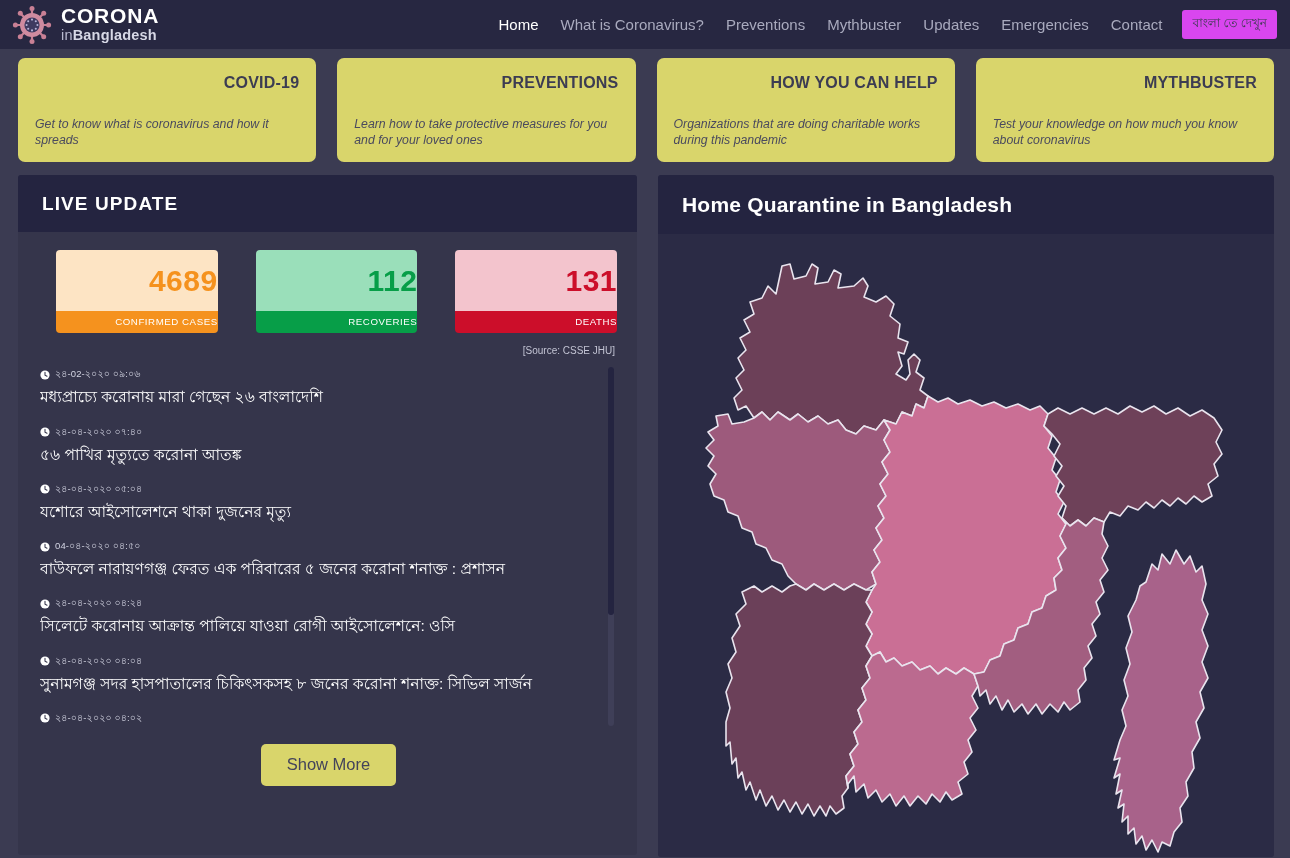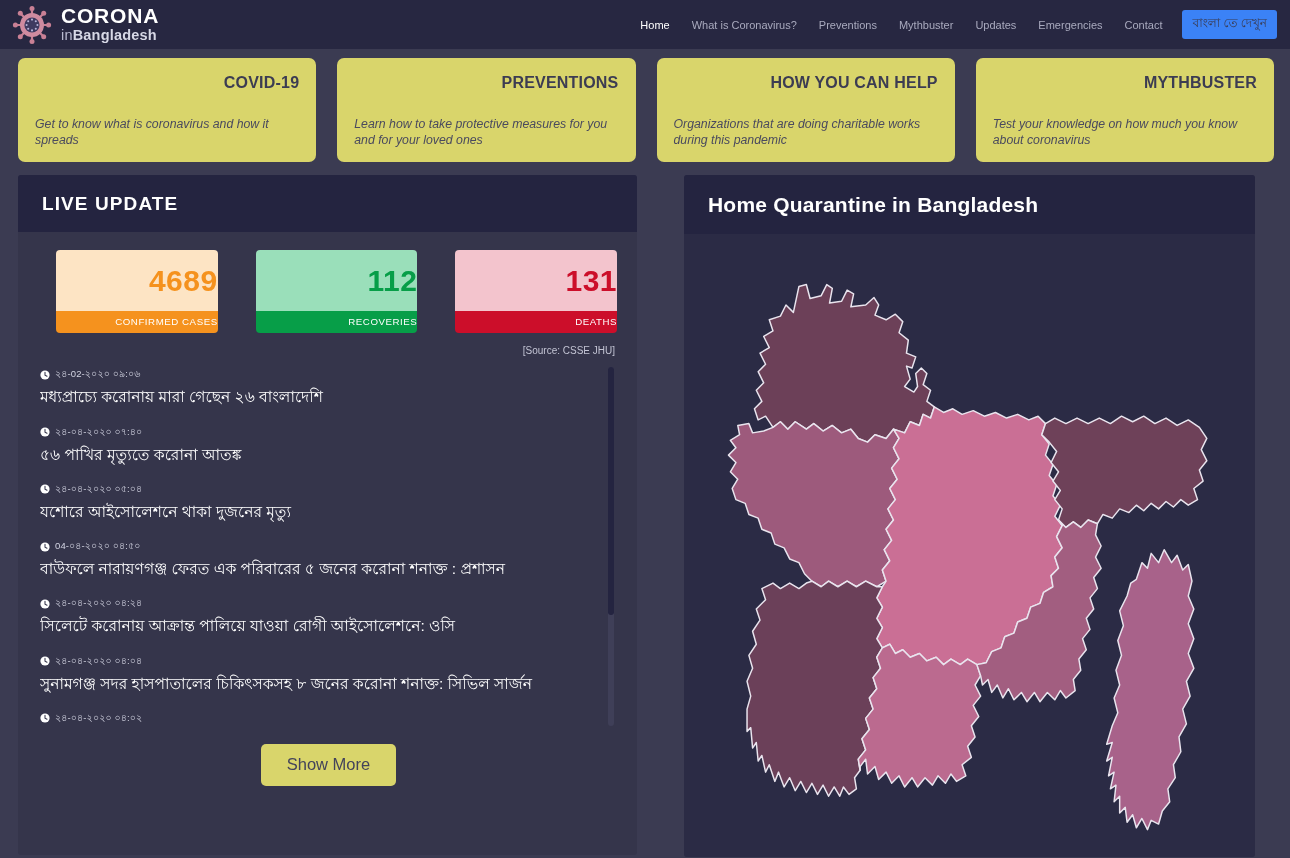--- a/index.html
+++ b/index.html
@@ -66,31 +66,31 @@
   .brand-line2 b { color: #d7d8e6; font-weight: 700; }
 
   .nav-links {
     margin-left: auto;
     display: flex;
     align-items: center;
     gap: 0px;
   }
 
   .nav-link {
-    font-size: 11px;
+    font-size: 15px;
     color: #a9aabe;
     text-decoration: none;
     padding: 6px 11px;
     white-space: nowrap;
     text-align: right;
   }
   .nav-link.active { color: #ffffff; }
 
   .lang-btn {
-    background: #3b82f6;
+    background: #d946ef;
     color: #3a3a4e;
     border: none;
     border-radius: 3px;
     font-size: 12px;
     padding: 7px 10px 8px;
     margin-left: 9px;
     cursor: pointer;
     font-family: "Liberation Sans", "DejaVu Sans", sans-serif;
     line-height: 1.1;
   }
@@ -135,21 +135,21 @@
     align-items: flex-start;
   }
 
   .panel {
     background: #35354b;
     border-radius: 3px;
     overflow: hidden;
   }
 
   .panel-left  { width: 619px; }
-  .panel-right { width: 571px; margin-left: 26px; }
+  .panel-right { width: 616px; }
 
   .panel-header {
     background: #242440;
     padding: 18px 24px 17px;
   }
 
   .panel-header h2 {
     font-size: 19px;
     font-weight: 700;
     letter-spacing: 1.1px;

